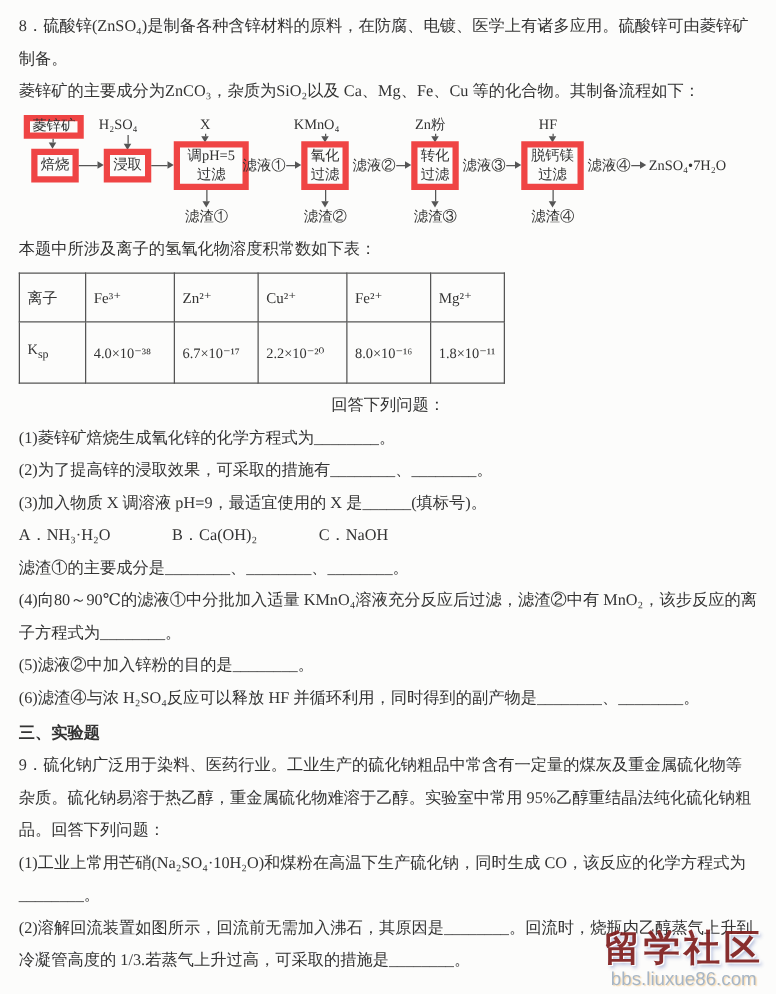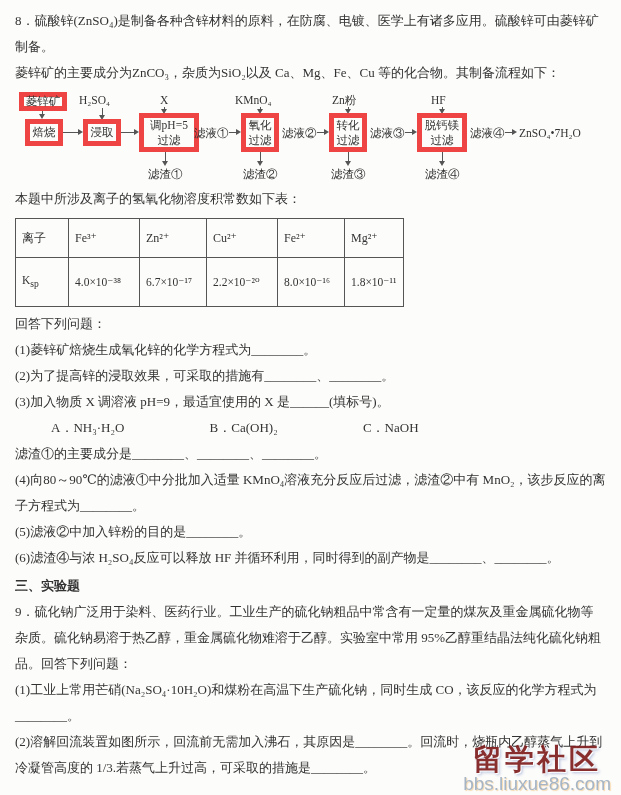--- a/index.html
+++ b/index.html
@@ -4,22 +4,22 @@
 <style>
   html,body { margin:0; padding:0; }
   body {
     width:621px; height:795px; overflow:hidden; position:relative;
     background:#fcfcfb; color:#333;
     font-family:"Liberation Serif","DejaVu Serif",serif;
   }
   .page { padding:8px 15px 0 15px; font-size:13px; }
   .page p { margin:0; line-height:26px; }
   .section-title { font-weight:bold; margin-top:2px !important; }
-  .answer-prompt { margin-top:4px !important; }
-  .options span { display:inline-block; margin-right:46px;margin-left:36px; }
+  .answer-prompt { margin-top:4px !important;text-align:center; }
+  .options span { display:inline-block; margin-right:46px; }
 
   
   .flow { position:relative; height:90px; margin:6px 0 4px 2px; font-size:11.5px; }
   .fbox {
     position:absolute; box-sizing:border-box; border:5px solid #ef4444;
     display:flex; flex-direction:column; align-items:center; justify-content:center;
     line-height:1.25; text-align:center; padding:1px 2px; white-space:nowrap;
   }
   .flabel { position:absolute; white-space:nowrap; line-height:14px; }
   .harrow { position:absolute; height:0; border-top:1px solid #555; }
@@ -46,21 +46,21 @@
   
   .watermark { position:absolute; right:10px; bottom:3px; text-align:center; opacity:.92; }
   .wm-title {
     font-family:"Liberation Sans","DejaVu Sans",sans-serif;
     font-size:29px; font-weight:bold; letter-spacing:3px; color:#7f1d1d;
     text-shadow:1px 1px 0 #ffffff, 2px 2px 3px rgba(110,130,190,.55);
     line-height:32px;
   }
   .wm-url {
     font-family:"Liberation Sans","DejaVu Sans",sans-serif;
-    font-size:19px; color:#9fb0c2; line-height:17px;
+    font-size:15px; color:#9fb0c2; line-height:17px;
     text-shadow:1px 1px 1px rgba(240,166,60,.45);
   }
 </style>
 </head>
 <body>
 
 <div class="page">
 
   <p>8．硫酸锌(ZnSO₄)是制备各种含锌材料的原料，在防腐、电镀、医学上有诸多应用。硫酸锌可由菱锌矿制备。</p>
   <p>菱锌矿的主要成分为ZnCO₃，杂质为SiO₂以及 Ca、Mg、Fe、Cu 等的化合物。其制备流程如下：</p>

